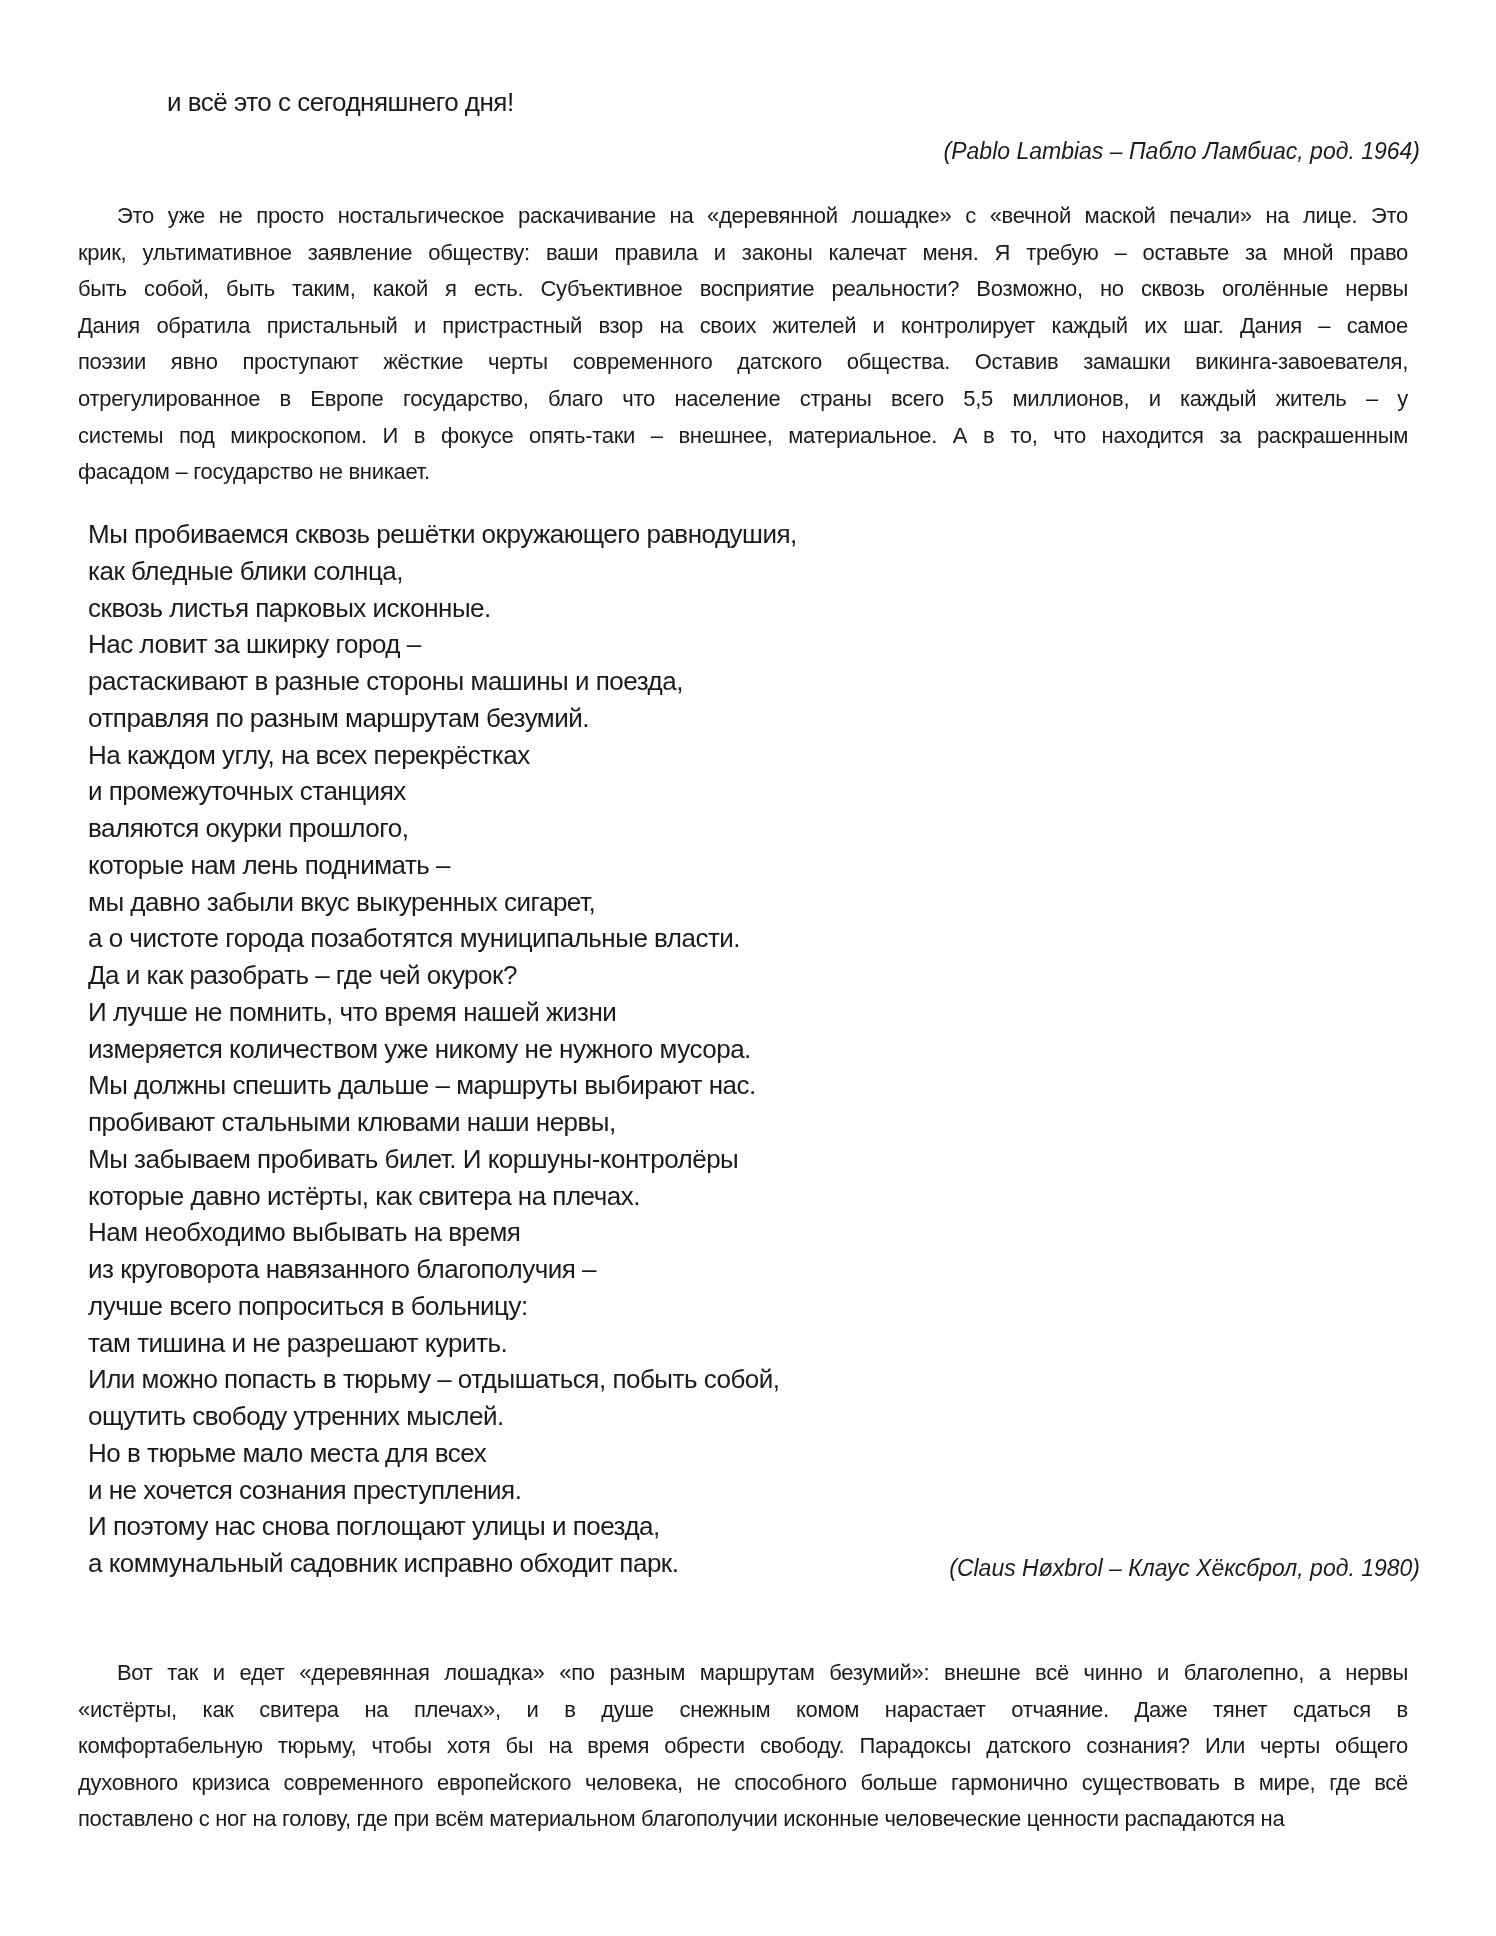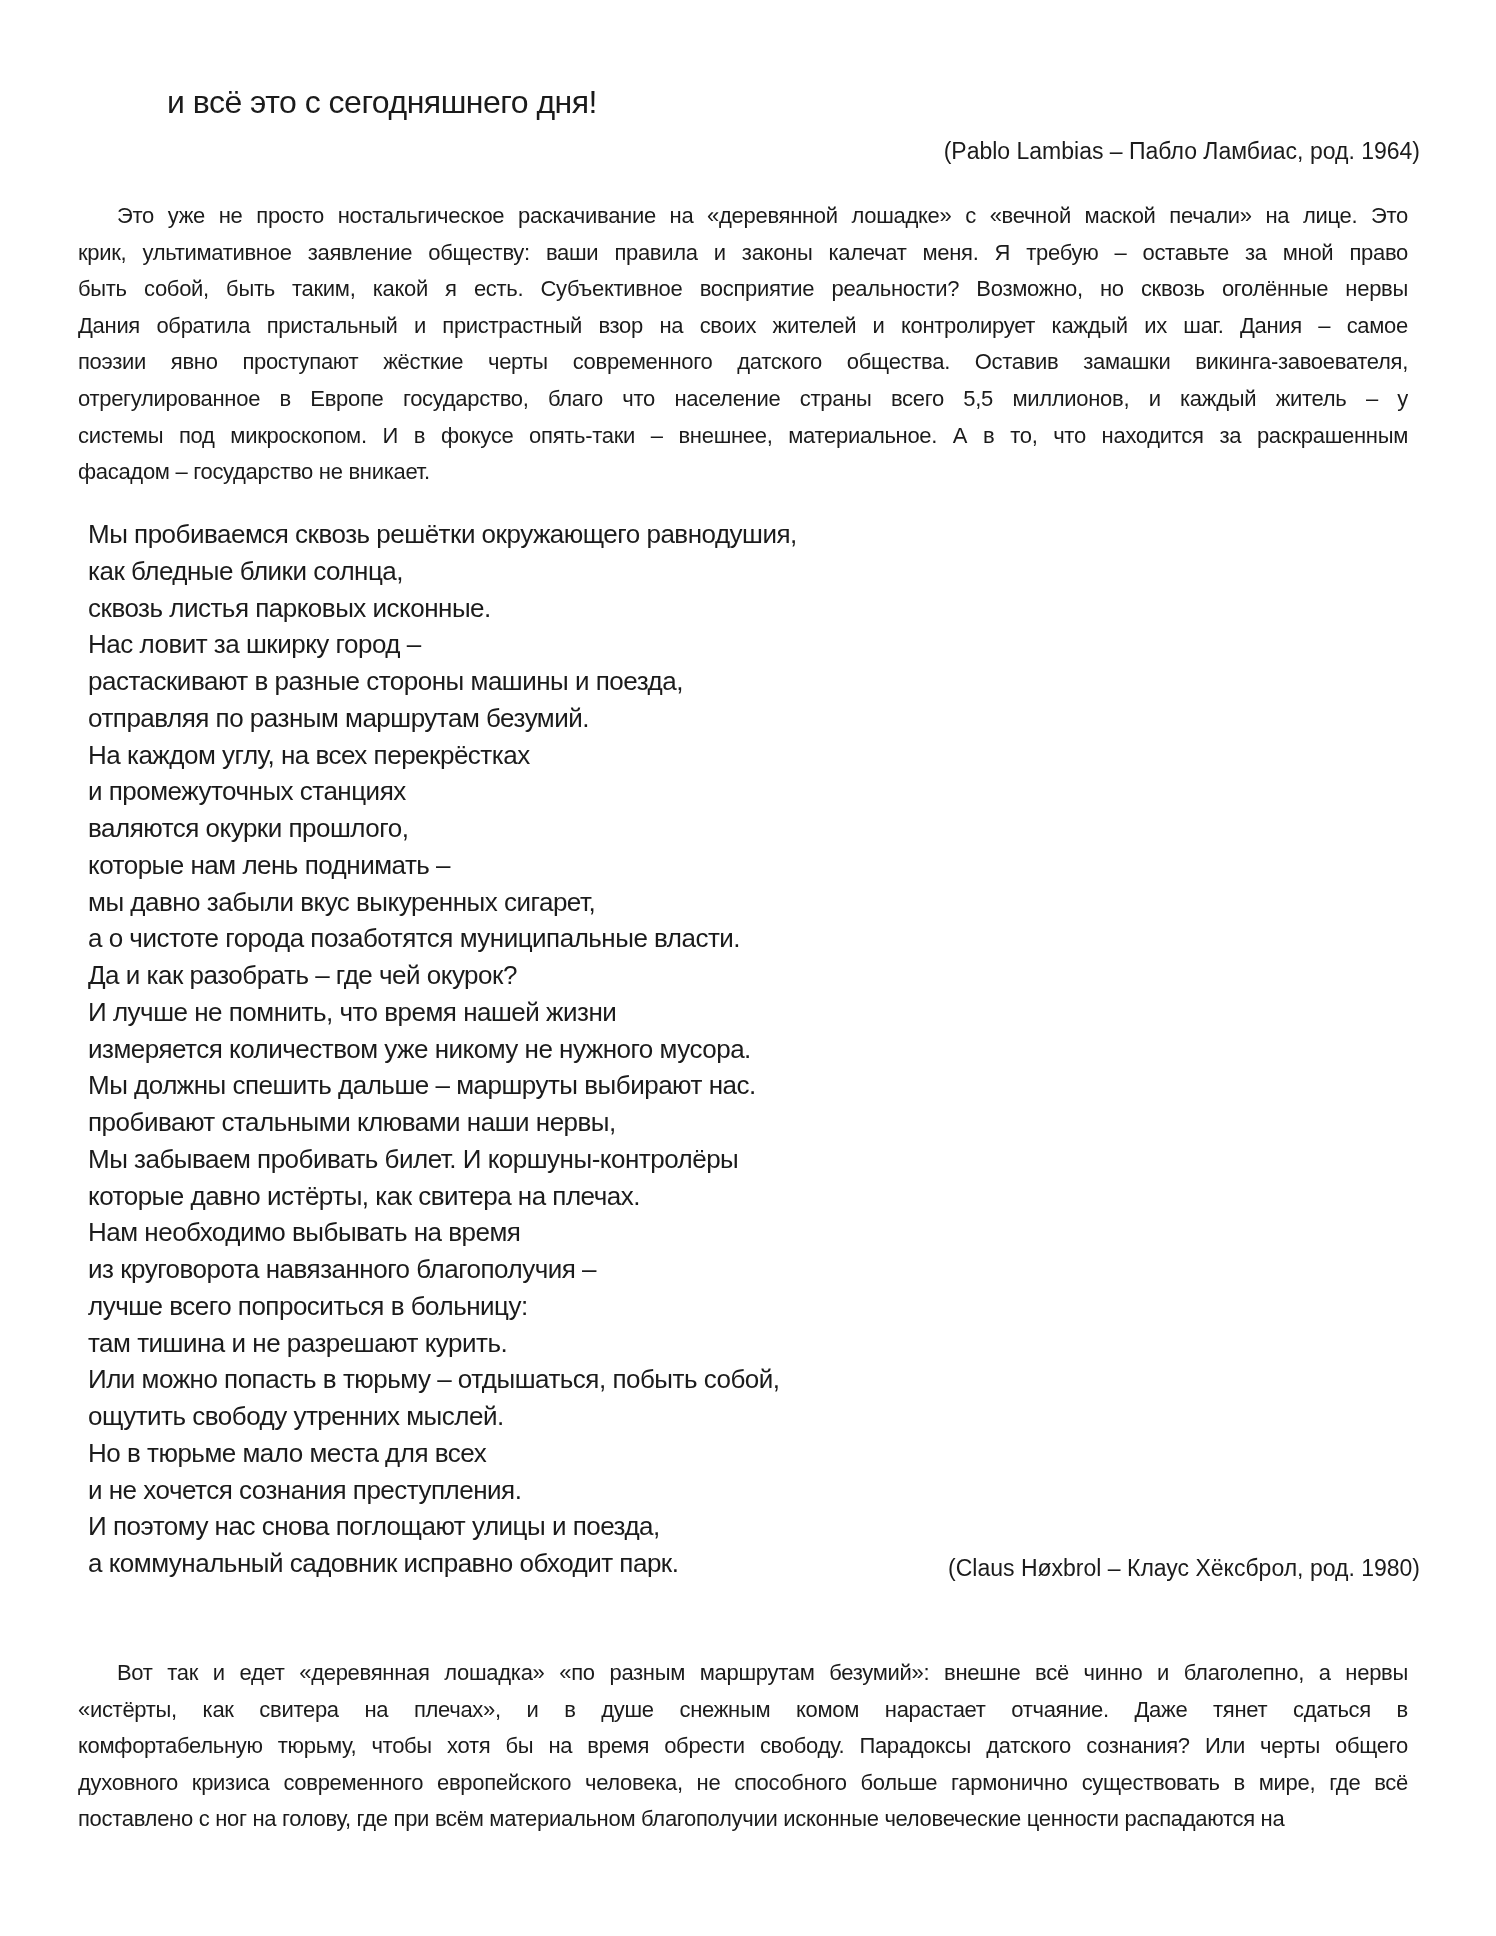--- a/index.html
+++ b/index.html
@@ -14,28 +14,29 @@
     background: #ffffff;
     overflow: hidden;
     font-family: "Liberation Sans", sans-serif;
     color: #1b1b1b;
   }
   
   .lead-line {
     position: absolute;
     left: 167px;
     top: 84px;
-    font-size: 32px;
+    font-size: 26px;
     line-height: 36px;
     letter-spacing: -0.5px;
     white-space: nowrap;
   }
   .attribution {
     position: absolute;
     right: 76px;
+    font-style: italic;
     font-size: 23px;
     line-height: 34px;
     text-align: right;
     white-space: nowrap;
   }
   .attribution-1 { top: 134px; }
   .attribution-2 { top: 1551px; }
   
   .paragraph {
     position: absolute;

